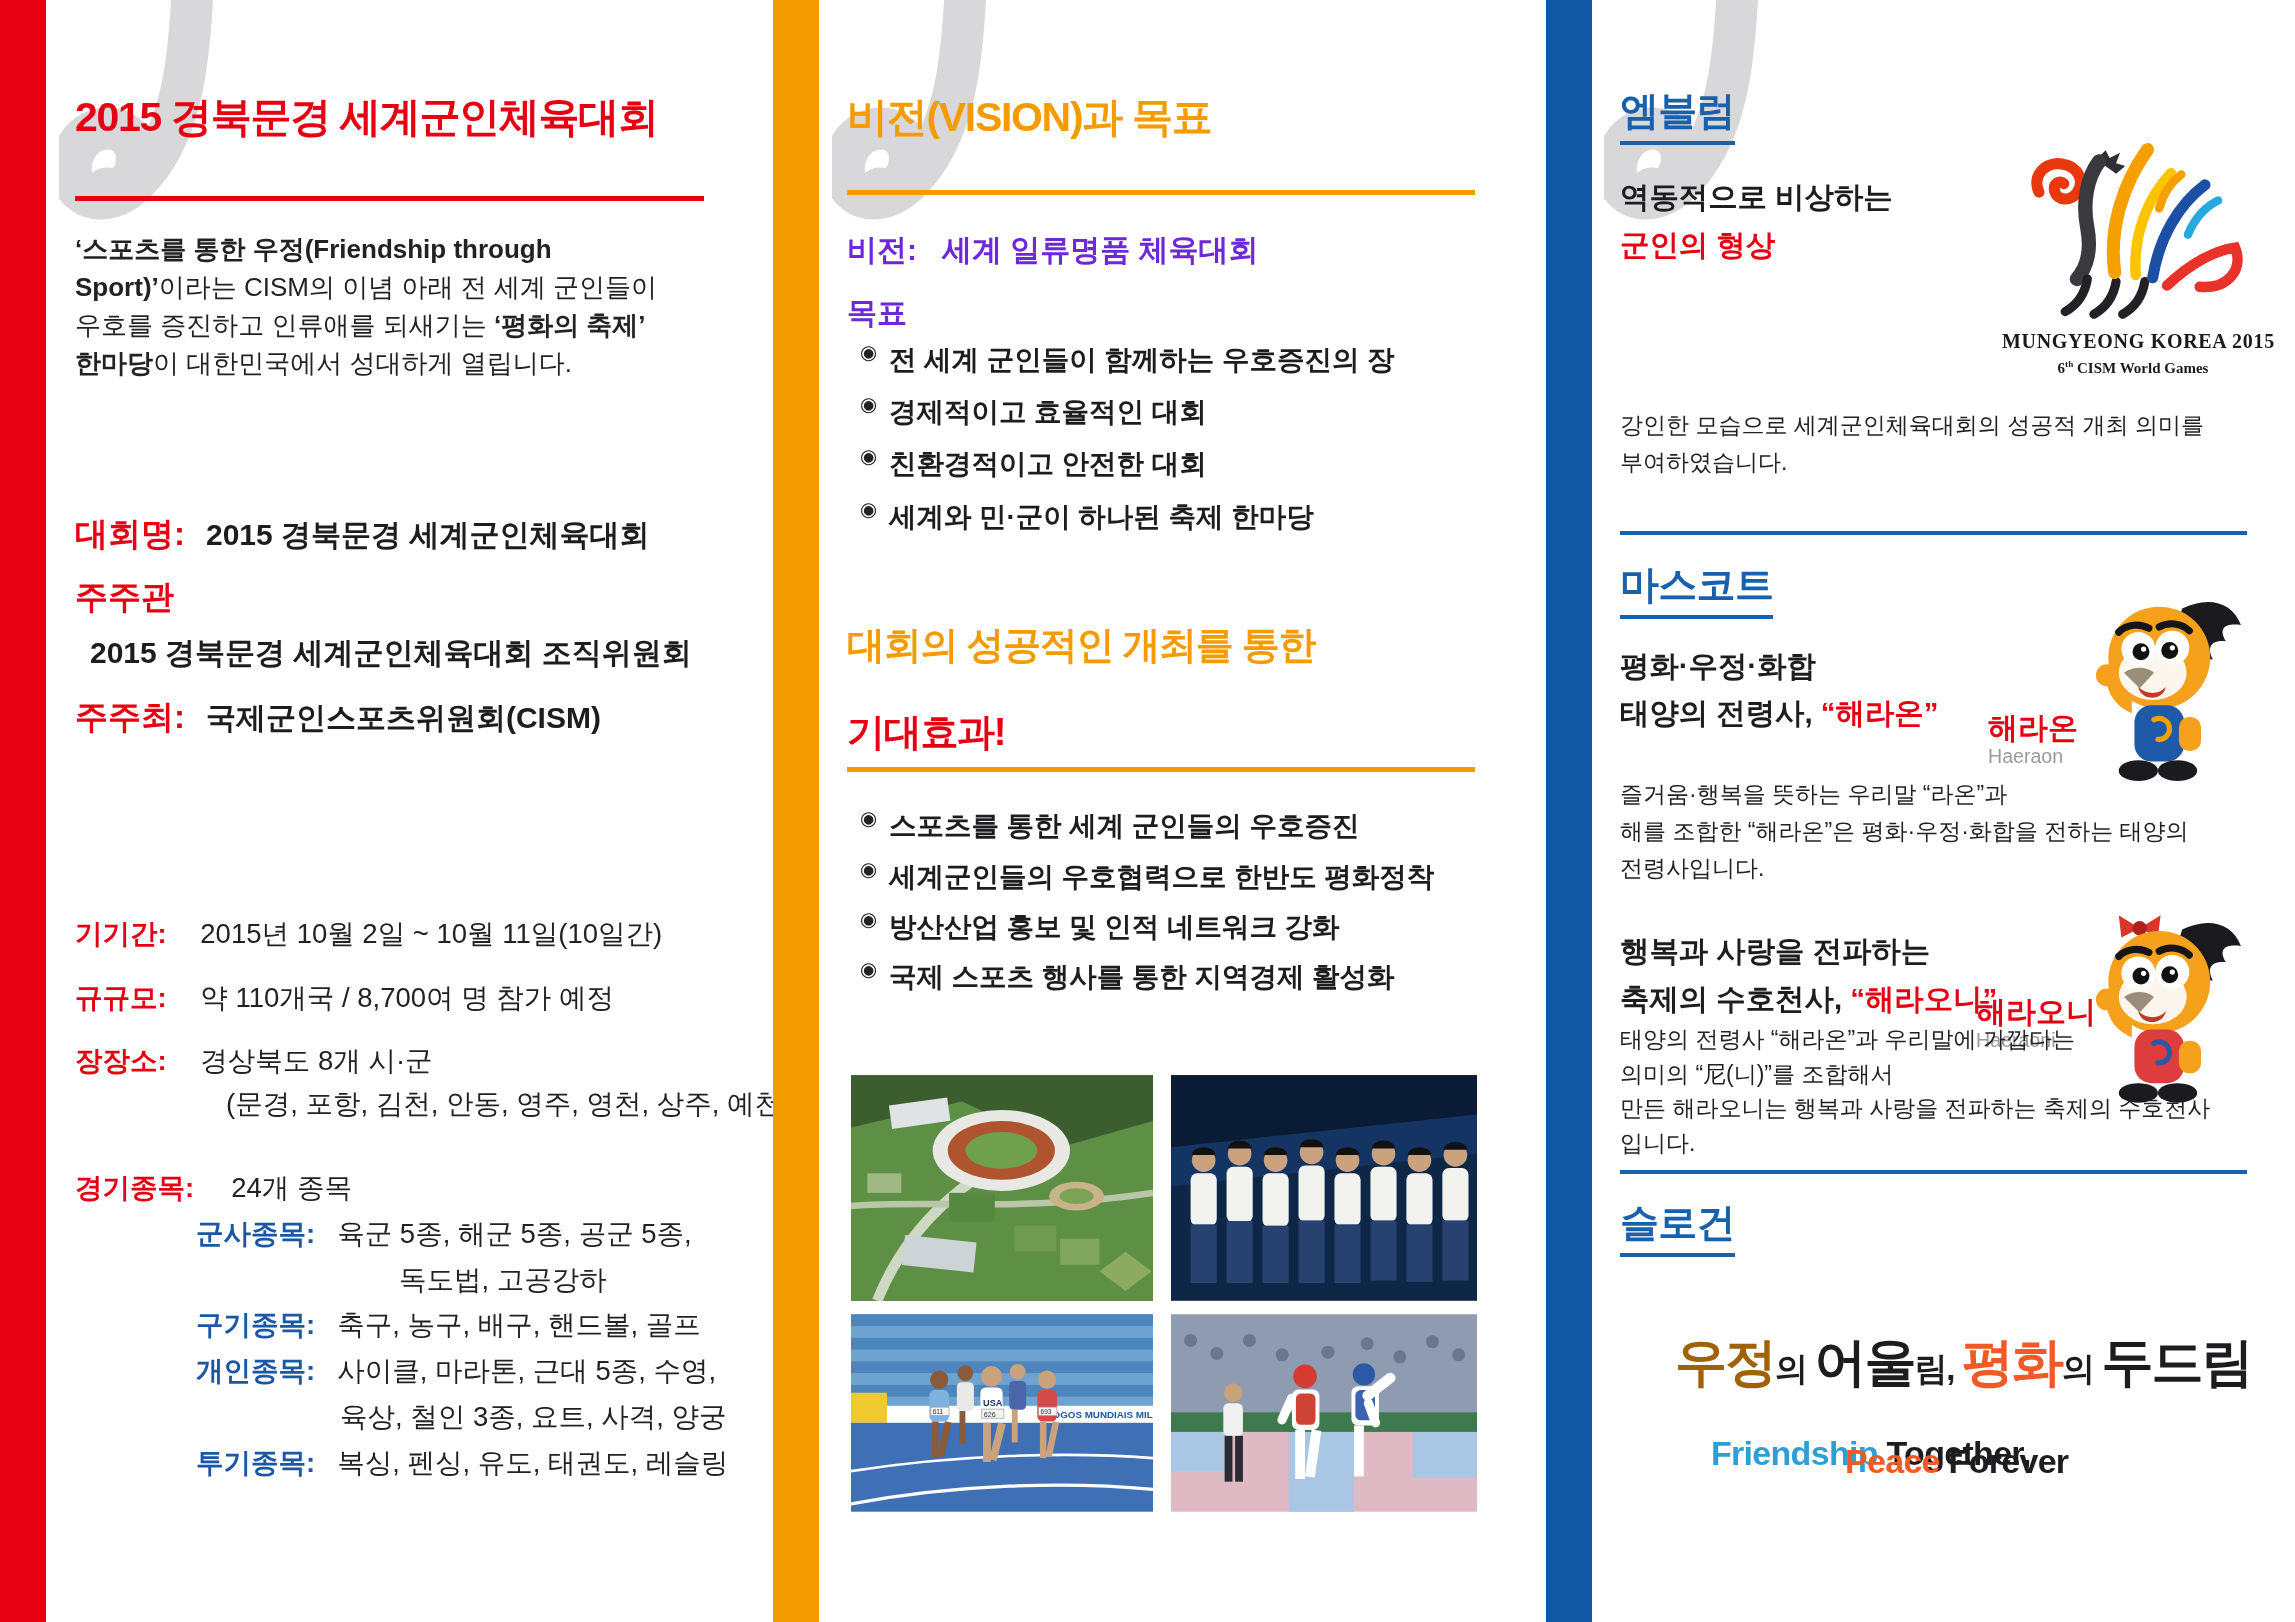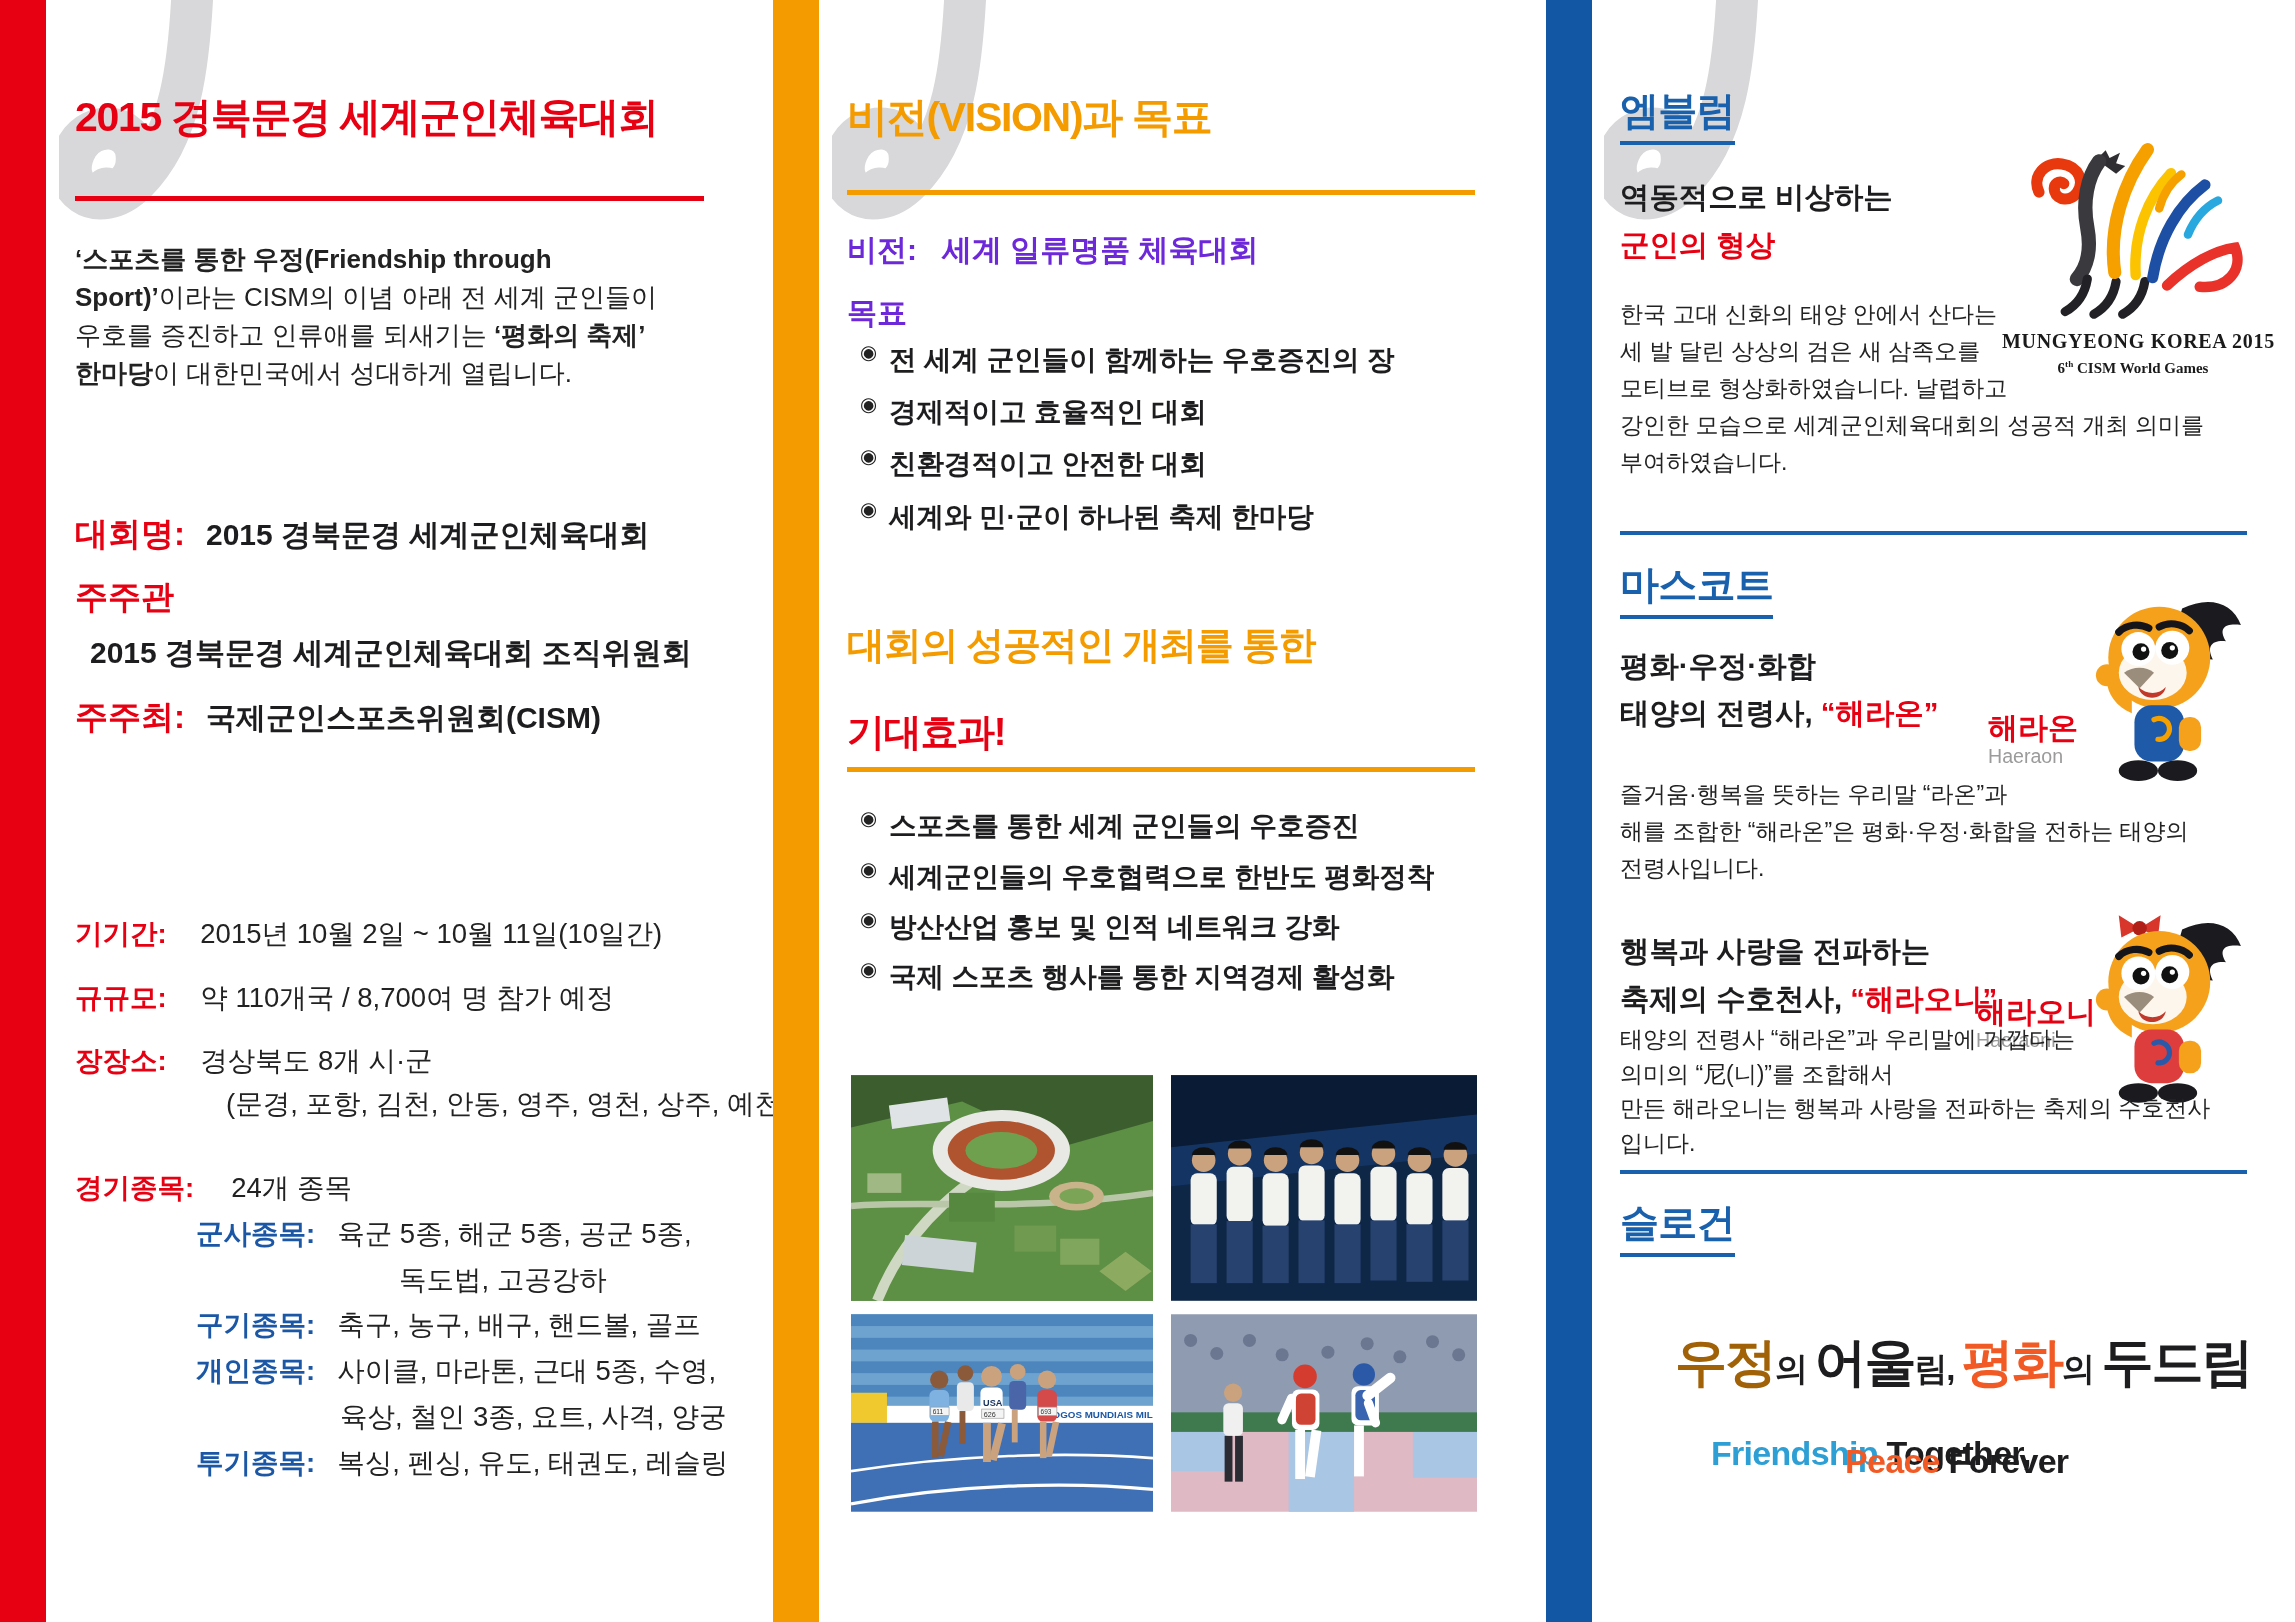--- a/index.html
+++ b/index.html
@@ -43,21 +43,21 @@
 <div class="page">
 
   <div class="bar" style="left:0;background:#e60012;"></div>
   <svg class="abs" style="left:59px;top:-9.8px;" width="164" height="288" viewBox="0 0 250 440">
     <path d="M205,-30 C200,120 185,225 118,292 C58,352 -8,300 28,238 C50,200 112,202 118,250 C122,288 95,312 72,303" fill="none" stroke="#d8d8da" stroke-width="64" stroke-linecap="round"></path>
   </svg>
 
   <div class="abs h-red nowrap" style="left:75px;top:90px;">2015 경북문경 세계군인체육대회</div>
   <div class="rule-red" style="left:75px;top:196px;width:629px;"></div>
 
-  <div class="abs intro kr" style="left:75px;top:230px;width:645px;margin-top:10px;">
+  <div class="abs intro kr" style="left:75px;top:230px;width:645px;">
     <span class="b">‘스포츠를 통한 우정(Friendship through Sport)’</span><span>이라는 CISM의 이념 아래 전 세계 군인들이 우호를 증진하고 인류애를 되새기는 </span><span class="b">‘평화의 축제’ 한마당</span><span>이 대한민국에서 성대하게 열립니다.</span>
   </div>
 
   <div class="abs nowrap" style="left:75px;top:512px;font-size:33px;">
     <span class="lbl-red">대회명:</span>
     <span class="b" style="font-size:30px;margin-left:11.8px;">2015 경북문경 세계군인체육대회</span>
   </div>
   <div class="abs nowrap lbl-red" style="left:75px;top:575px;font-size:33px;">주주관</div>
   <div class="abs nowrap b" style="left:90px;top:633px;font-size:30px;">2015 경북문경 세계군인체육대회 조직위원회</div>
   <div class="abs nowrap" style="left:75px;top:695px;font-size:33px;">
@@ -345,21 +345,20 @@
     <path d="M214,120 C220,98 232,80 248,68" fill="none" stroke="#f6a000" stroke-width="13" stroke-linecap="round"></path>
     <path d="M204,226 C214,164 244,114 284,84" fill="none" stroke="#1d50a5" stroke-width="17" stroke-linecap="round"></path>
     <path d="M258,160 C268,136 284,118 304,108" fill="none" stroke="#29a8e0" stroke-width="13" stroke-linecap="round"></path>
     <path d="M226,238 C262,204 300,184 330,180 C344,214 318,244 276,240" fill="none" stroke="#e8322a" stroke-width="16" stroke-linecap="round"></path>
   </svg>
   <div class="abs serifcap nowrap" style="left:2002px;top:330px;width:262px;text-align:center;font-size:20px;letter-spacing:0.7px;">MUNGYEONG KOREA 2015</div>
   <div class="abs serifcap nowrap" style="left:2002px;top:359px;width:262px;text-align:center;font-size:15px;">
     <span>6</span><sup style="font-size:9.2px;">th</sup><span> CISM World Games</span>
   </div>
 
-  <div class="abs p3para kr" style="left:1620px;top:296px;width:399px;">한국 고대 신화의 태양 안에서 산다는 세 발 달린 상상의 검은 새 삼족오를 모티브로 형상화하였습니다. 날렵하고</div>
   <div class="abs p3para kr" style="left:1620px;top:407px;width:638px;">강인한 모습으로 세계군인체육대회의 성공적 개최 의미를 부여하였습니다.</div>
 
   <div class="rule-blue" style="left:1620px;top:531px;width:627px;"></div>
 
   <div class="abs" style="left:1620px;top:558px;">
     <span class="h-blue">마스코트</span>
   </div>
   <div class="abs nowrap" style="left:1620px;top:647px;font-size:29.4px;font-weight:800;">평화·우정·화합</div>
   <div class="abs nowrap" style="left:1620px;top:694px;font-size:29.4px;font-weight:800;">
     <span>태양의 전령사, </span><span class="redtxt">“해라온”</span>

